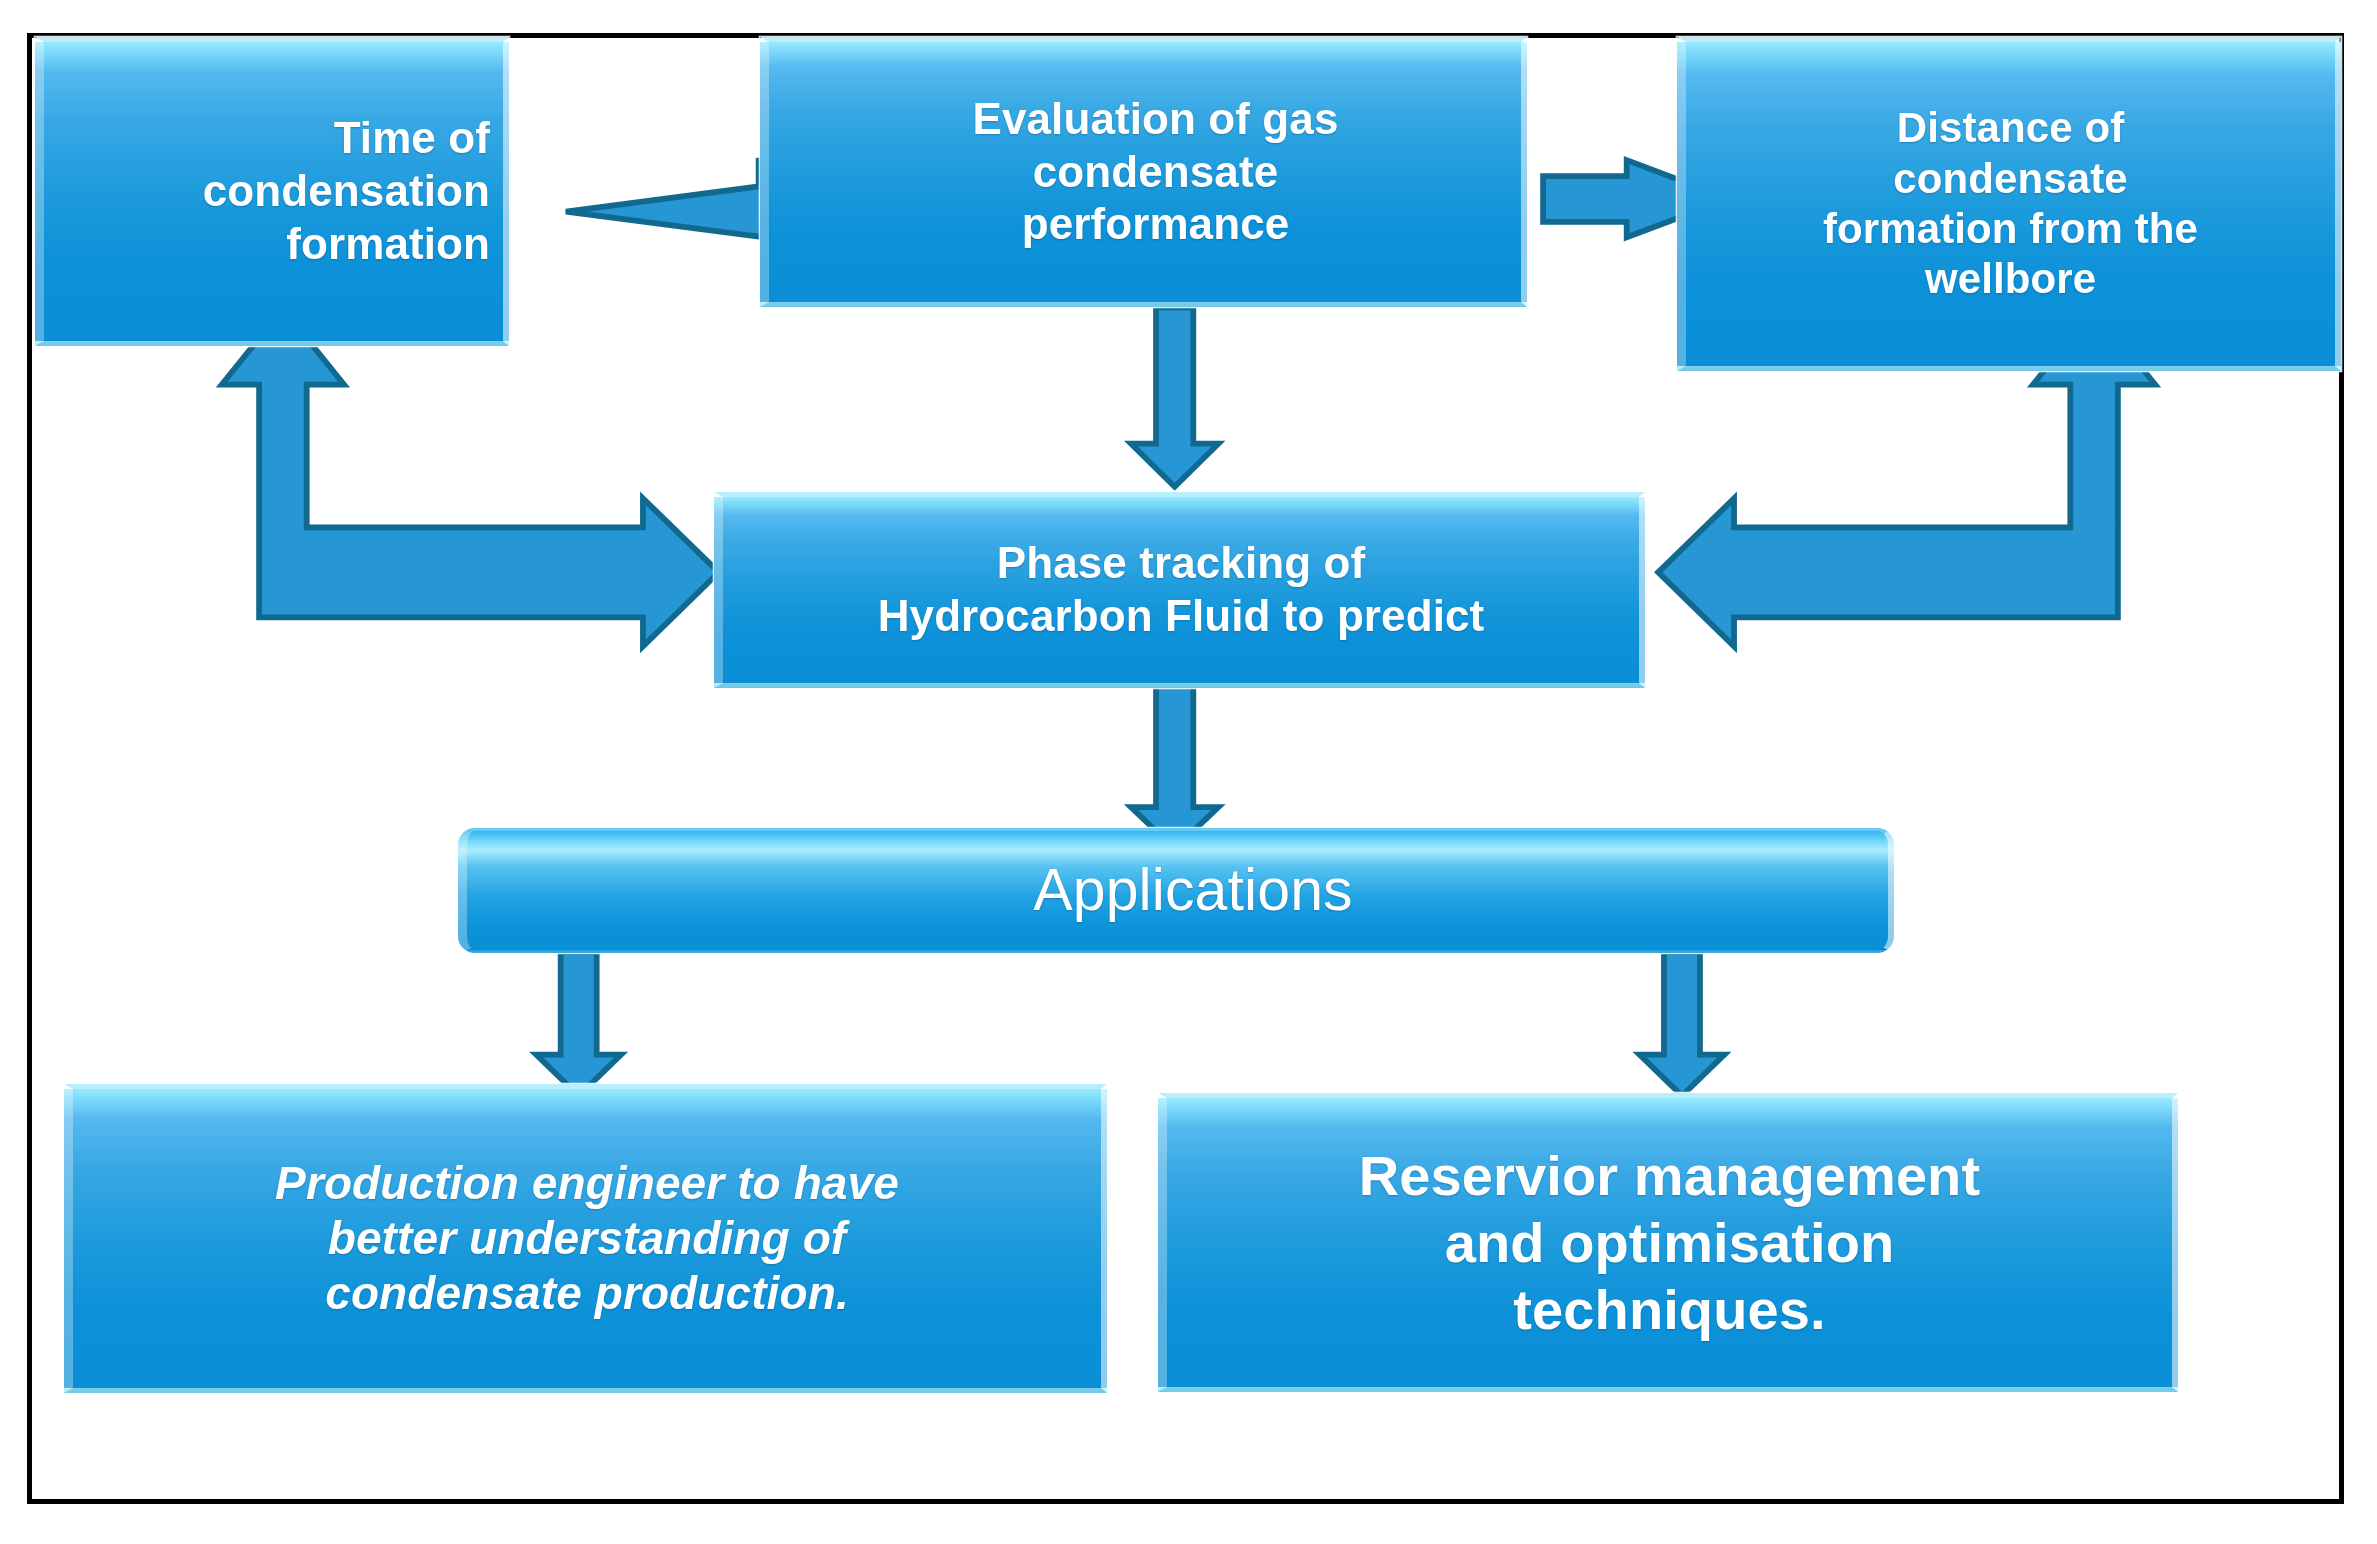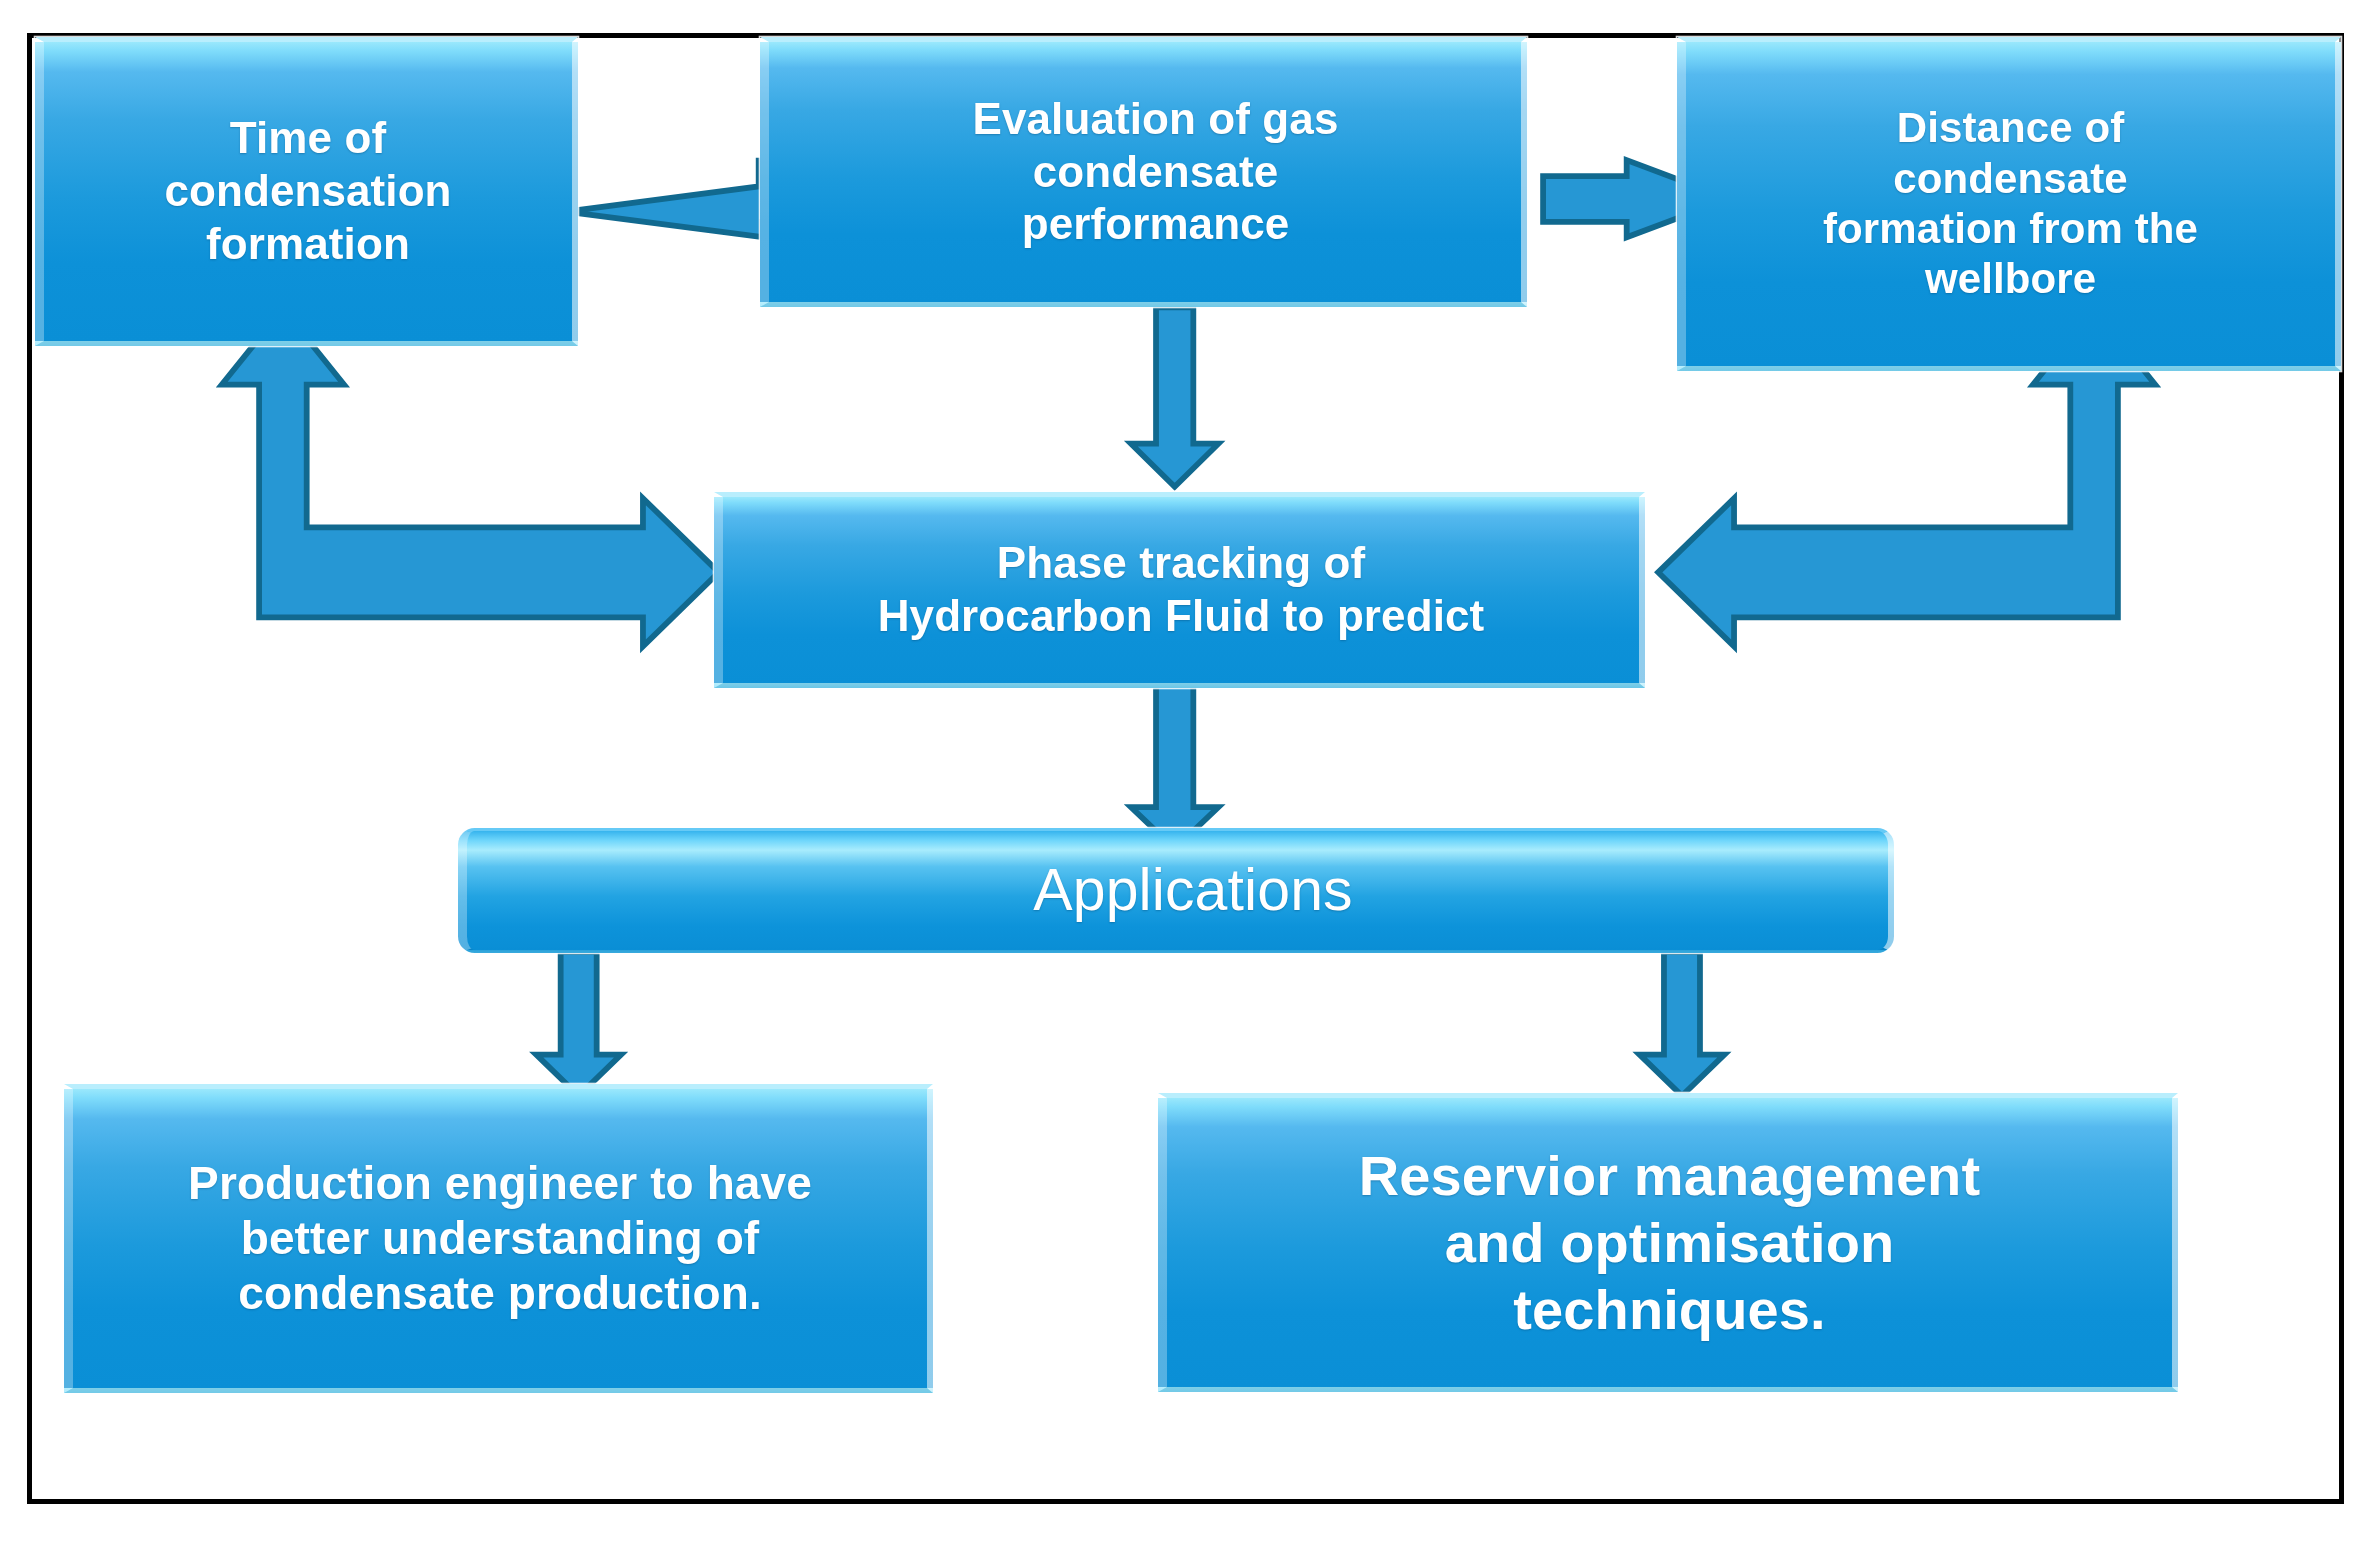--- a/index.html
+++ b/index.html
@@ -87,21 +87,21 @@
 
     <polygon class="arw" points="3294,744 3294,598 3352,598 3257,480 3162,598 3220,598 3220,820 2697,820 2697,775 2579,890 2697,1005 2697,960 3294,960"></polygon>
 
     <polygon class="arw" points="1798,1053 1856,1053 1856,1255 1895,1255 1827,1320 1759,1255 1798,1255"></polygon>
 
     <polygon class="arw" points="872,1480 928,1480 928,1640 966,1640 900,1704 834,1640 872,1640"></polygon>
 
     <polygon class="arw" points="2588,1480 2644,1480 2644,1640 2682,1640 2616,1704 2550,1640 2588,1640"></polygon>
   </svg>
 
-  <div class="node" style="left:35px;top:37px;width:543px;height:309px;">
+  <div class="node" style="left:35px;top:37px;width:474px;height:309px;text-align:right;">
     <span class="txt" style="font-size:44px;">Time of
 condensation
 formation</span>
   </div>
 
   <div class="node" style="left:760px;top:37px;width:767px;height:270px;">
     <span class="txt" style="font-size:44px;padding-left:34px;">Evaluation of gas
 condensate
 performance</span>
   </div>
@@ -115,21 +115,21 @@
 
   <div class="node" style="left:714px;top:492px;width:931px;height:196px;">
     <span class="txt" style="font-size:44px;">Phase tracking of
 Hydrocarbon Fluid to predict</span>
   </div>
 
   <div class="node pill" style="left:458px;top:828px;width:1436px;height:125px;">
     <span class="txt" style="font-size:59px;font-weight:400;padding-left:44px;">Applications</span>
   </div>
 
-  <div class="node" style="left:64px;top:1084px;width:869px;height:309px;">
+  <div class="node" style="left:64px;top:1084px;width:1043px;height:309px;font-style:italic;">
     <span class="txt" style="font-size:46px;">Production engineer to have
 better understanding of
 condensate production.</span>
   </div>
 
   <div class="node" style="left:1158px;top:1093px;width:1020px;height:299px;">
     <span class="txt" style="font-size:56px;">Reservior management
 and optimisation
 techniques.</span>
   </div>

